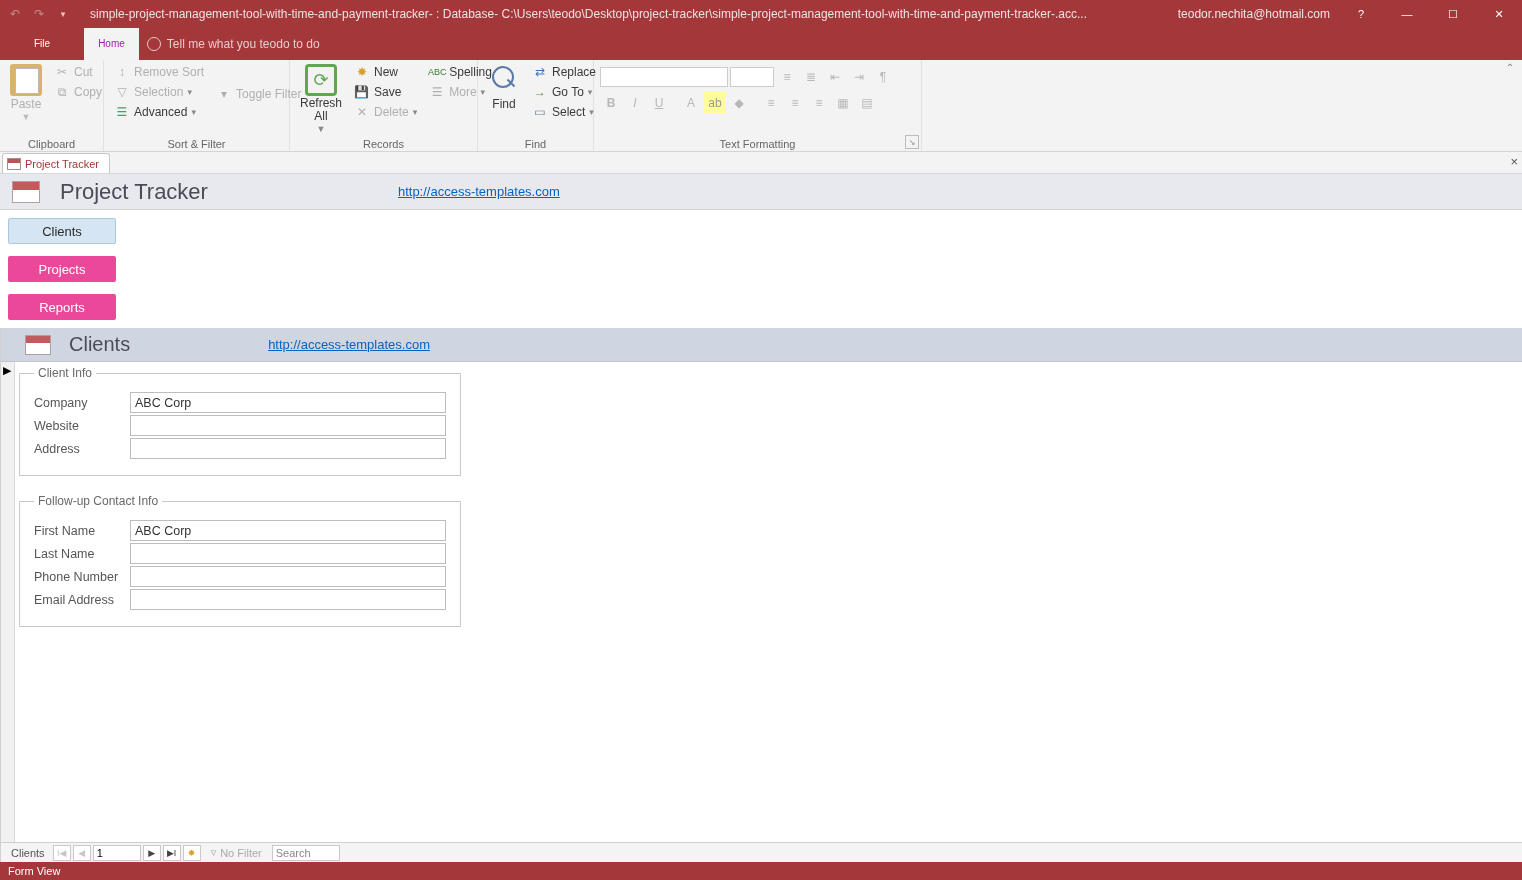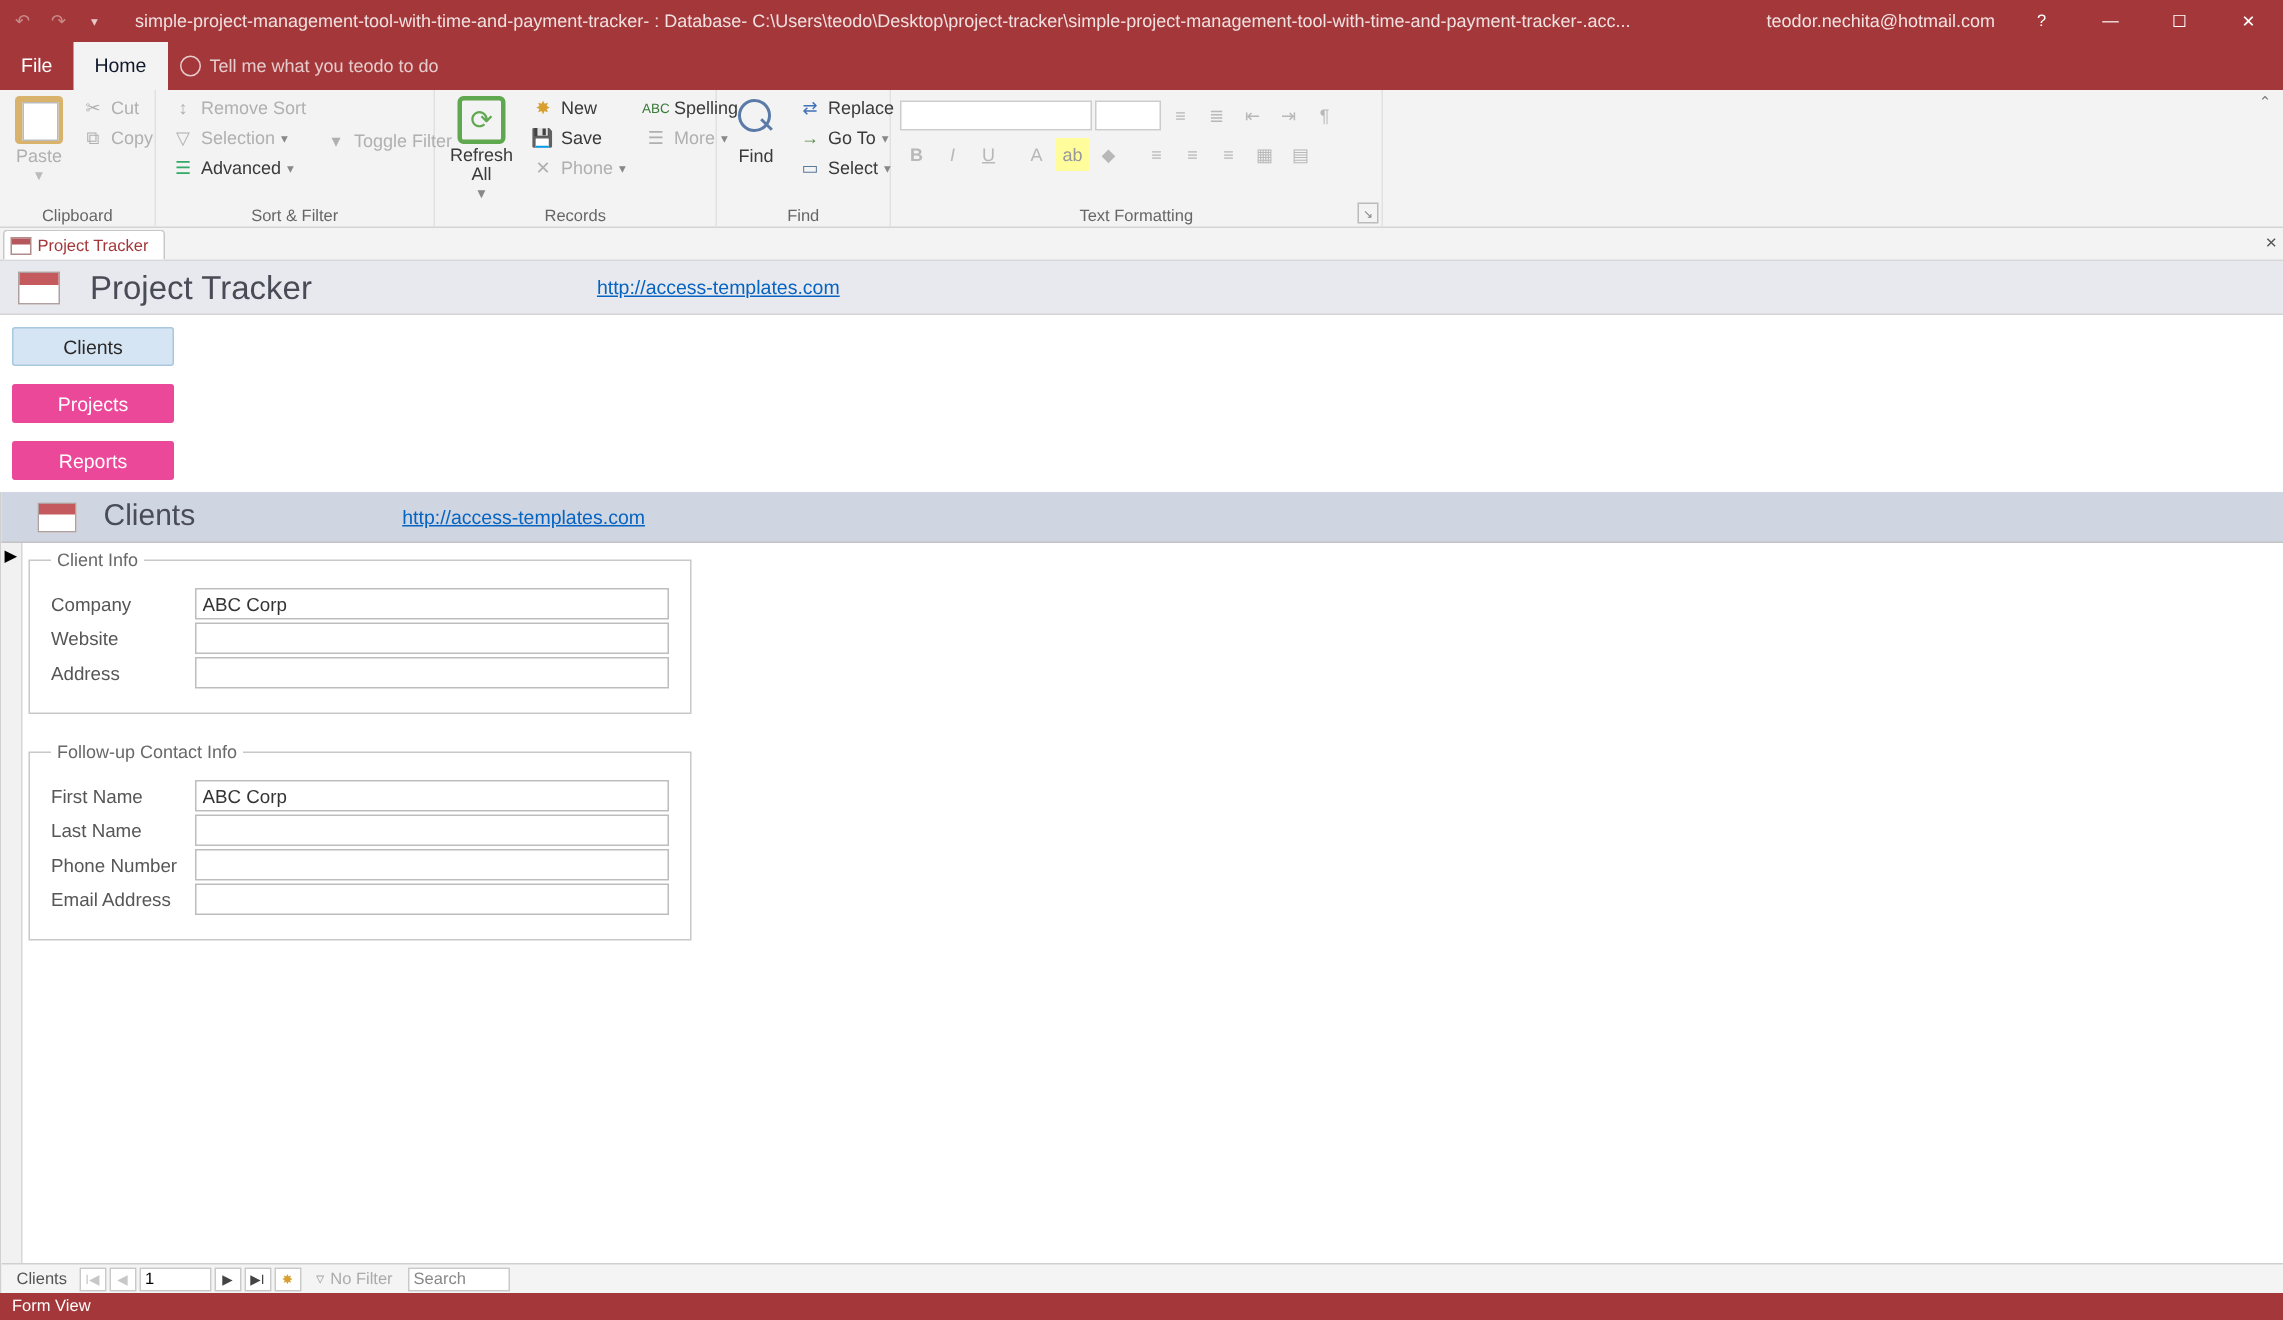--- a/index.html
+++ b/index.html
@@ -9,22 +9,22 @@
 .titlebar { height: 28px; background: #a4373a; display: flex; align-items: center; color: #f0d7d7; font-size: 12px; }
 .titlebar .qat { display: flex; align-items: center; padding: 0 4px; gap: 2px; }
 .qat-btn { width: 22px; height: 22px; display: flex; align-items: center; justify-content: center; color: #e8c8c8; font-size: 12px; cursor: default; }
 .qat-btn.disabled { color: #c88a8a; }
 .titlebar .title { flex: 1; padding-left: 12px; white-space: nowrap; overflow: hidden; color: #f0e0e0; }
 .titlebar .account { padding: 0 8px; color: #f2e2e2; font-size: 12px; }
 .win-btn { width: 46px; height: 28px; display: flex; align-items: center; justify-content: center; color: #fff; font-size: 11px; }
 
 
 .tabsbar { height: 32px; background: #a4373a; display: flex; align-items: flex-end; }
-.tab { padding: 0 14px; height: 32px; line-height: 32px; font-size: 13px; color: #fff; }
-.tab.active { background: #f3f3f3; color: #0f172a; }
+.tab { padding: 0 14px; height: 32px; line-height: 32px; font-size: 10px; color: #fff; margin-left: 20px; }
+.tab.active { background: #f3f3f3; color: #a21caf; }
 .tellme { display: flex; align-items: center; height: 32px; color: #e6cccc; font-size: 12px; padding-left: 8px; gap: 6px; }
 .tellme .bulb { width: 14px; height: 14px; border: 1px solid #e6cccc; border-radius: 50%; }
 
 
 .ribbon { height: 92px; background: #f3f3f3; border-bottom: 1px solid #d4d4d4; display: flex; position: relative; }
 .ribbon .collapse { position: absolute; right: 4px; top: 2px; font-size: 10px; color: #7a7a7a; width:16px; height:16px; text-align:center; }
 .group { border-right: 1px solid #e1e1e1; padding: 2px 6px 0 6px; display: flex; flex-direction: column; }
 .group-body { flex: 1; display: flex; align-items: flex-start; gap: 4px; }
 .group-label { text-align: center; font-size: 11px; color: #666; padding: 2px 0 1px; }
 .rcol { display: flex; flex-direction: column; gap: 0px; }
@@ -191,21 +191,21 @@
         <div class="rbtn enabled">
             <span class="ic" style="color:#d8a030;">✸</span>
             <span>New</span>
           </div>
         <div class="rbtn enabled">
             <span class="ic" style="color:#4268b3;">💾</span>
             <span>Save</span>
           </div>
         <div class="rbtn disabled dd-arrow">
             <span class="ic">✕</span>
-            <span>Phone</span>
+            <span>Delete</span>
           </div>
       </div>
       <div class="rcol">
         <div class="rbtn enabled">
             <span class="ic" style="color:#3a7a3a;font-size:9px;">ABC</span>
             <span>Spelling</span>
           </div>
         <div class="rbtn disabled dd-arrow">
             <span class="ic">☰</span>
             <span>More</span>

